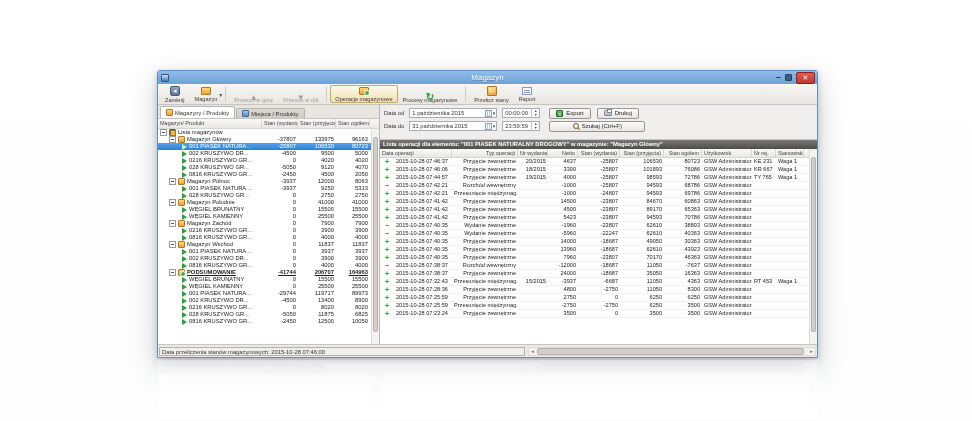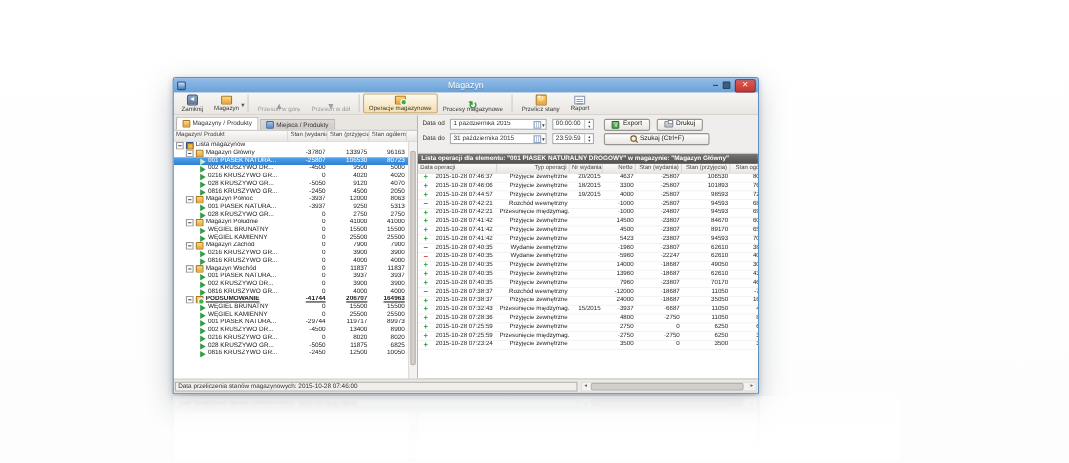--- a/index.html
+++ b/index.html
@@ -1,21 +1,21 @@
 <!DOCTYPE html>
 <html><head>
 <meta charset="utf-8">
 <style>
   html,body{margin:0;padding:0;background:#fff;}
   body{width:972px;height:421px;position:relative;overflow:hidden;
        font-family:"Liberation Sans", sans-serif;-webkit-font-smoothing:antialiased;}
   .stage{position:absolute;inset:0;background:linear-gradient(#ffffff,#fdfdfd);}
 
   
-  .window{position:absolute;left:157px;top:70px;width:533px;height:288px;
+  .window{position:absolute;left:157px;top:70px;width:661px;height:288px;
     background:#f0eeec;border:1px solid #5f8fc0;border-radius:3px 3px 0 0;
     box-shadow:0 10px 26px rgba(70,80,100,.30), 0 2px 6px rgba(0,0,0,.18);
     display:flex;flex-direction:column;overflow:hidden;box-sizing:border-box;}
 
   
   .titlebar{height:13px;flex:0 0 13px;background:linear-gradient(#92bce7,#6ba2d8);
     position:relative;display:flex;align-items:center;}
   .app-icon{width:8px;height:8px;margin-left:3px;border-radius:1px;
     background:linear-gradient(#cfe2f6,#4a79b8);border:1px solid #2f5687;box-sizing:border-box;}
   .title{position:absolute;left:0;right:0;text-align:center;color:#ffffff;

